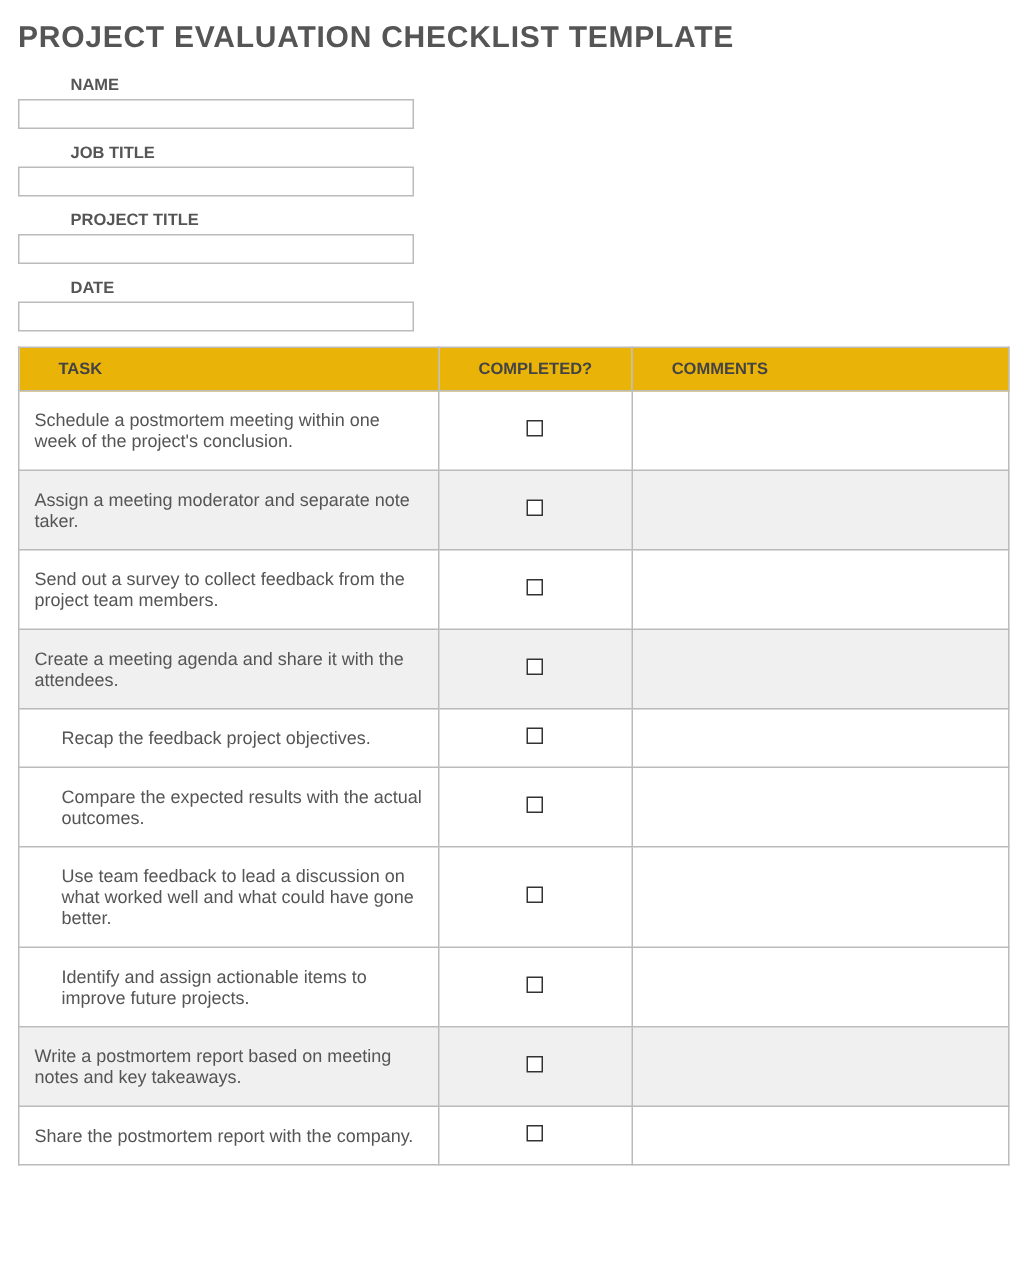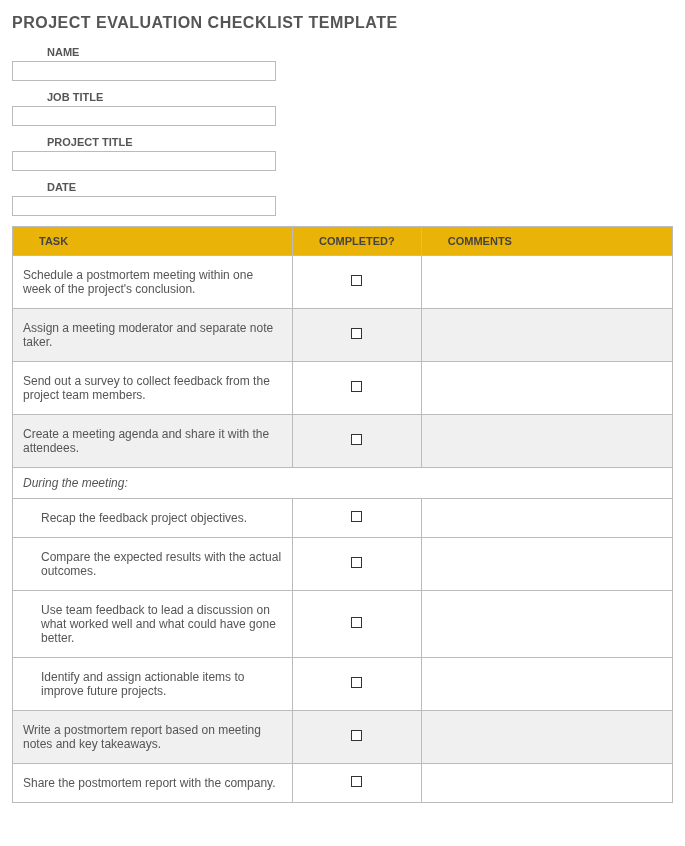--- a/index.html
+++ b/index.html
@@ -6,21 +6,21 @@
   body {
     margin: 0;
     padding: 14px 12px;
     font-family: "Century Gothic", "Avant Garde", Futura, Arial, sans-serif;
     color: #4a4a4a;
     font-size: 12px;
     width: 685px;
     background: #fff;
   }
   .title {
-    font-size: 16px;
+    font-size: 20px;
     font-weight: bold;
     letter-spacing: 0.5px;
     color: #555;
     margin-bottom: 14px;
   }
   .field-group { margin-bottom: 10px; }
   .field-label {
     font-size: 11px;
     font-weight: bold;
     color: #555;
@@ -122,23 +122,20 @@
       <tr>
         <td class="col-task"><span>Send out a survey to collect feedback from the project team members.</span></td>
         <td class="col-completed"><span class="checkbox"></span></td>
         <td class="col-comments"></td>
       </tr>
       <tr class="shaded">
         <td class="col-task"><span>Create a meeting agenda and share it with the attendees.</span></td>
         <td class="col-completed"><span class="checkbox"></span></td>
         <td class="col-comments"></td>
       </tr>
-      <tr class="section">
-        <td colspan="3">During the meeting:</td>
-      </tr>
       <tr>
         <td class="col-task">
           <span class="indent">Recap the feedback project objectives.</span>
         </td>
         <td class="col-completed"><span class="checkbox"></span></td>
         <td class="col-comments"></td>
       </tr>
       <tr>
         <td class="col-task">
           <span class="indent">Compare the expected results with the actual outcomes.</span>

